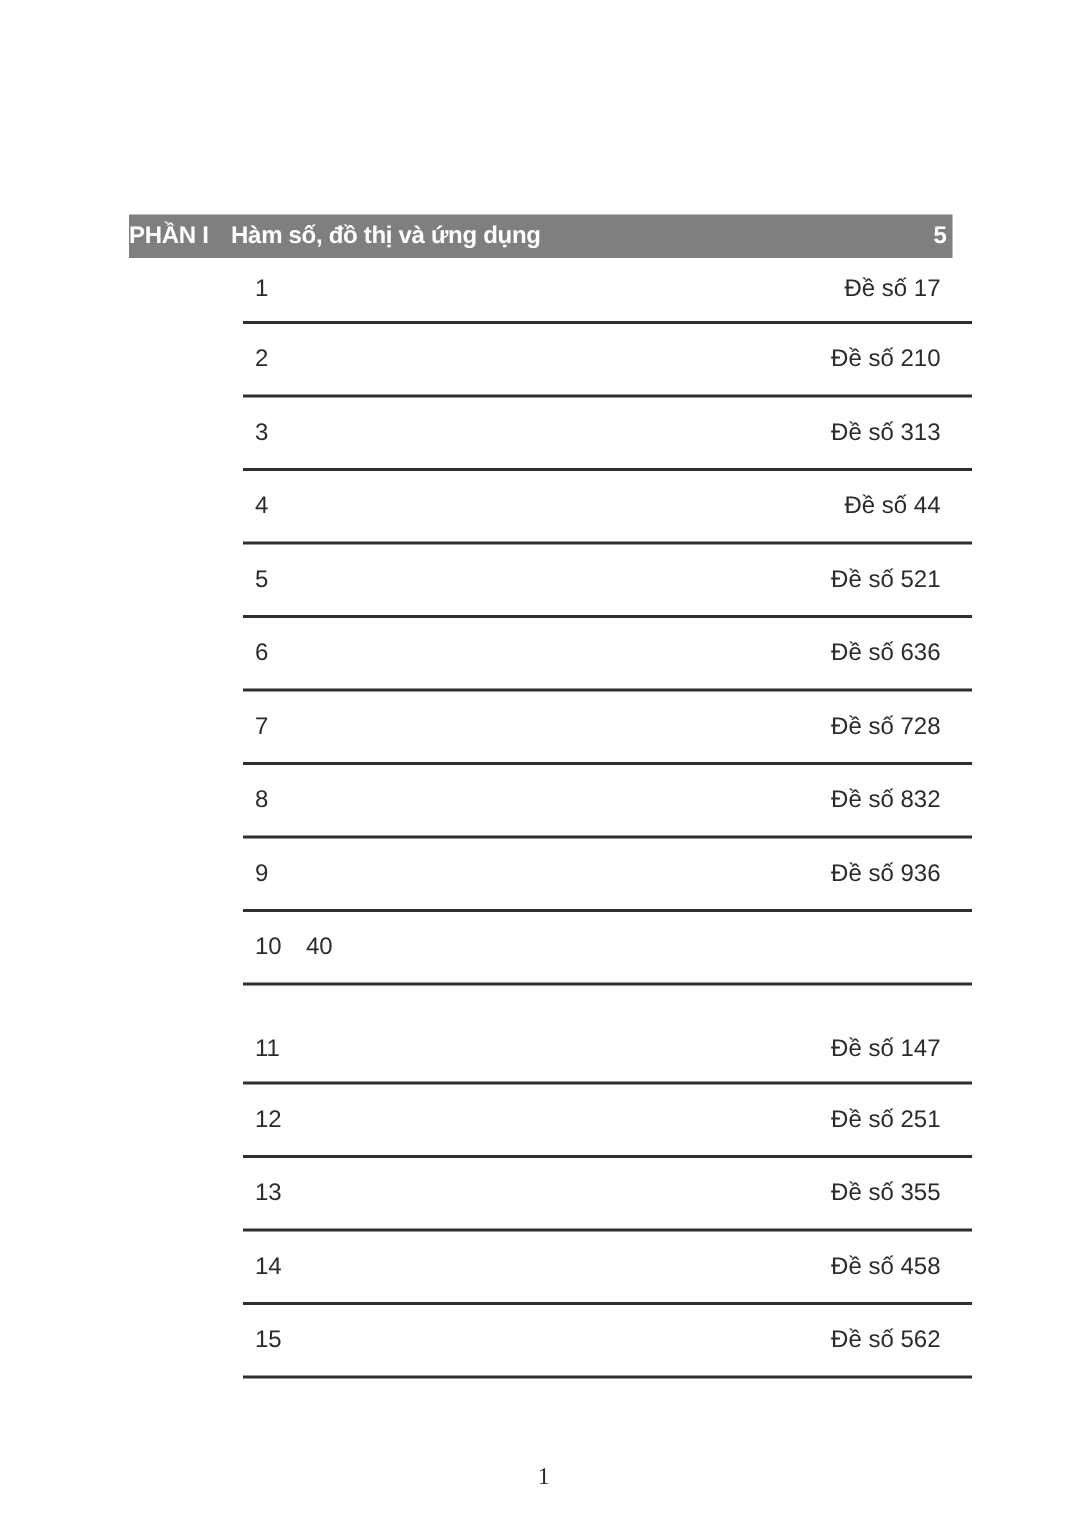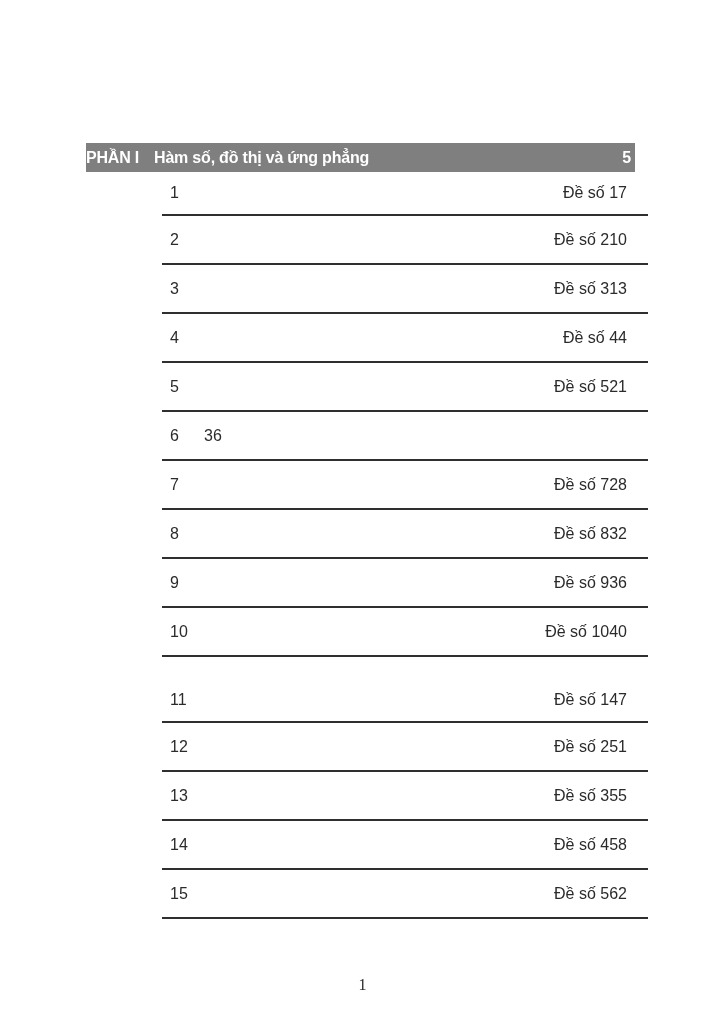--- a/index.html
+++ b/index.html
@@ -90,21 +90,21 @@
 </style>
 </head>
 <body>
 
 <div class="page">
 
   <main class="toc">
   <section class="toc-section">
     <header class="section-bar">
       <span class="section-label">PHẦN I</span>
-      <span class="section-title">Hàm số, đồ thị và ứng phẳng</span>
+      <span class="section-title">Hàm số, đồ thị và ứng dụng</span>
       <span class="section-spacer"></span>
       <span class="section-page">5</span>
     </header>
     <div class="section-rows">
   <div class="toc-row">
     <span class="row-index">1</span>
     <span class="row-title">Đề số 1</span>
     <span class="row-page">7</span>
   </div>
 
@@ -127,20 +127,21 @@
   </div>
 
   <div class="toc-row">
     <span class="row-index">5</span>
     <span class="row-title">Đề số 5</span>
     <span class="row-page">21</span>
   </div>
 
   <div class="toc-row">
     <span class="row-index">6</span>
+    <span class="row-title">Đề số 6</span>
     <span class="row-page">36</span>
   </div>
 
   <div class="toc-row">
     <span class="row-index">7</span>
     <span class="row-title">Đề số 7</span>
     <span class="row-page">28</span>
   </div>
 
   <div class="toc-row">
@@ -150,21 +151,20 @@
   </div>
 
   <div class="toc-row">
     <span class="row-index">9</span>
     <span class="row-title">Đề số 9</span>
     <span class="row-page">36</span>
   </div>
 
   <div class="toc-row">
     <span class="row-index">10</span>
-    <span class="row-title">Đề số 10</span>
     <span class="row-page">40</span>
   </div>
 </div>
   </section>
 
   <section class="toc-section">
     <div class="section-rows">
   <div class="toc-row">
     <span class="row-index">11</span>
     <span class="row-title">Đề số 1</span>

